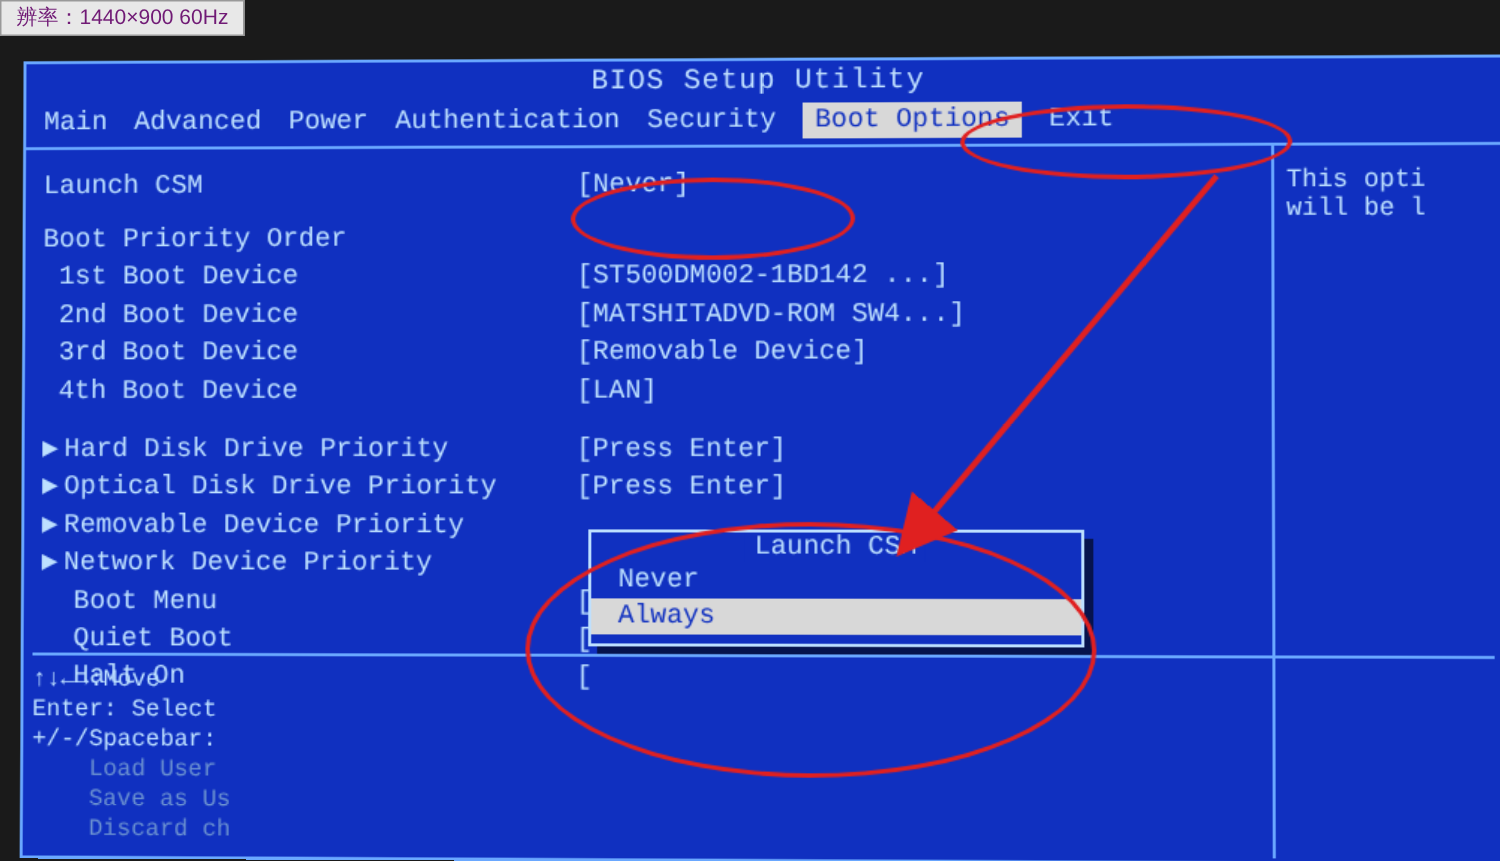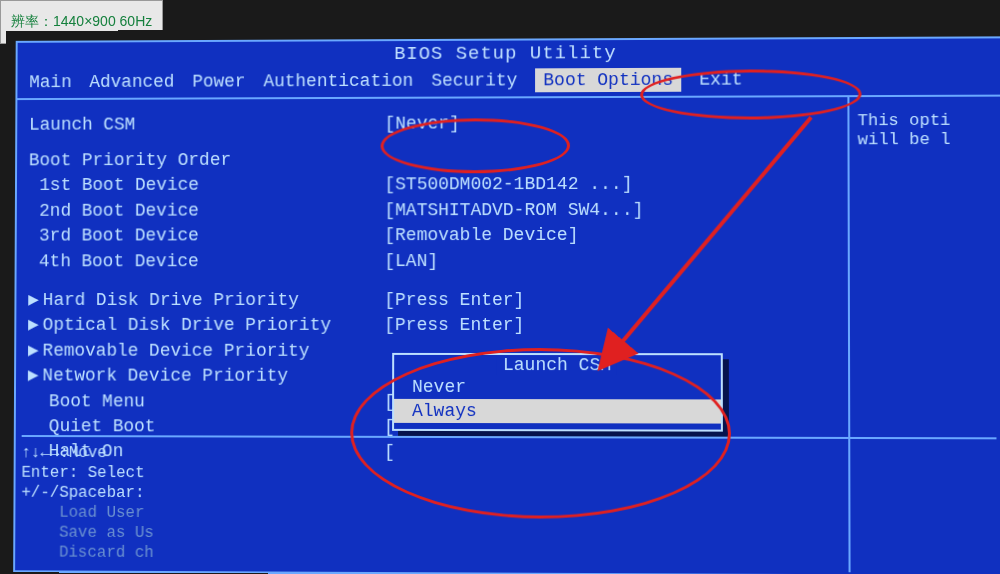--- a/index.html
+++ b/index.html
@@ -9,22 +9,22 @@
     background: #1a1a1a;
     font-family: "Courier New", monospace;
     font-size: 18px;
     position: relative;
     overflow: hidden;
   }
   .monitor-label {
     position: absolute;
     top: 0; left: 0;
     background: #e8e8e8;
-    color: #15803d;
-    padding: 12px 10px;
+    color: #701a75;
+    padding: 2px 10px;
     font-family: sans-serif;
     font-size: 14px;
     border: 1px solid #999;
   }
   .bios-screen {
     position: absolute;
     top: 28px; left: 0; right: 0; bottom: 0;
     background: #1a1a1a;
     transform: perspective(2000px) rotateY(-2deg) rotateX(1deg);
   }

